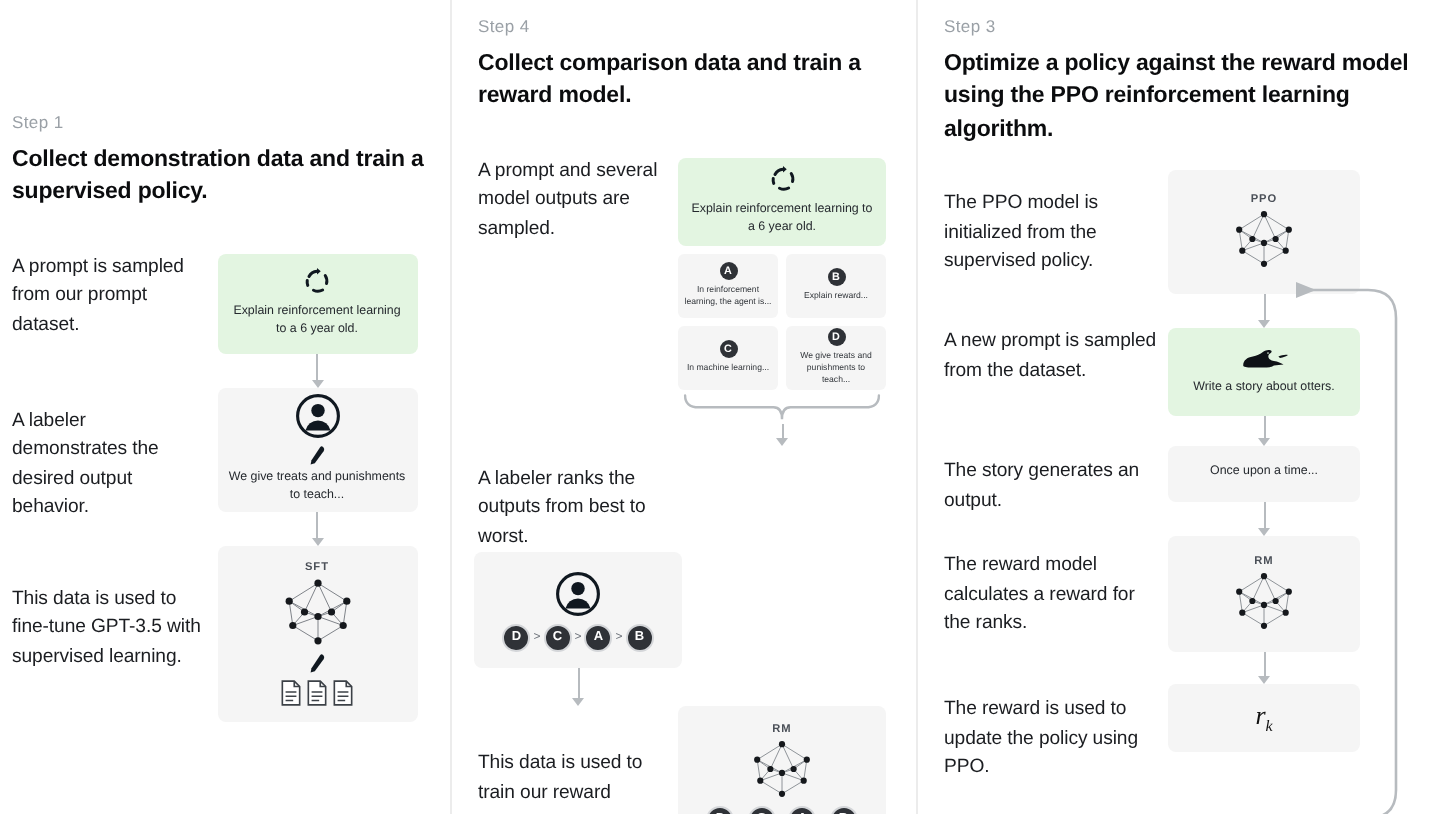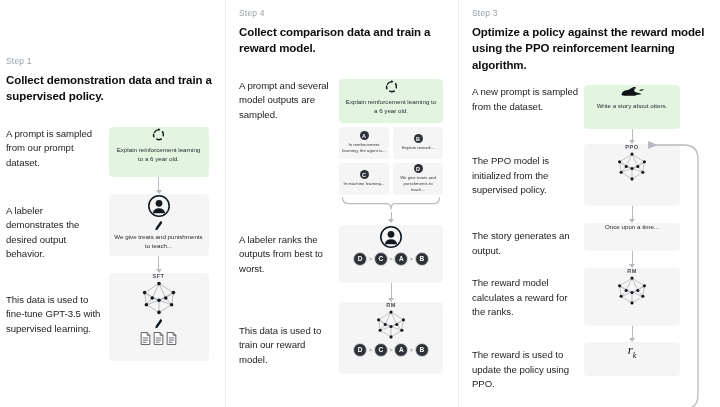--- a/index.html
+++ b/index.html
@@ -27,21 +27,21 @@
   .row{display:flex;align-items:flex-start;}
   .caption{font-size:9.6px;line-height:1.52;color:#1b1d21;letter-spacing:-0.05px;padding-left:2px;}
   .c1 .caption{width:96px;}
   .c2 .caption{width:95px;}
   .c3 .caption{width:108px;}
 
   .flowcol{flex:1;display:flex;flex-direction:column;align-items:center;}
 
   .card{
     background:#f5f5f5;border-radius:4px;
-    display:flex;flex-direction:column;align-items:center;justify-content:flex-start;
+    display:flex;flex-direction:column;align-items:center;justify-content:center;
     box-sizing:border-box;
   }
   .card.green{background:#e3f5e1;}
   .card-text{font-size:6.2px;line-height:1.45;text-align:center;color:#25292e;padding:0 5px;}
 
   .arrow{width:9px;display:flex;flex-direction:column;align-items:center;}
   .arrow .shaft{width:1px;background:#b7bbbf;}
   .arrow .head{
     width:0;height:0;border-left:3px solid transparent;border-right:3px solid transparent;
     border-top:4px solid #b7bbbf;margin-top:-1px;
@@ -249,21 +249,21 @@
           <svg class="brace" viewBox="0 0 120 20">
             <path d="M3 2 q0 7 8 7 h44 q5 0 5 7 q0-7 5-7 h44 q8 0 8-7" fill="none" stroke="#b7bbbf" stroke-width="1.4" stroke-linecap="round"></path>
           </svg>
           <div class="brace-arrow">
             <div style="width:1px;height:7px;background:#b7bbbf;"></div>
             <div style="width:0;height:0;border-left:3px solid transparent;border-right:3px solid transparent;border-top:4px solid #b7bbbf;"></div>
           </div>
         </div>
       </div>
 
-      <div class="row" style="margin-top:2px;">
+      <div class="row" style="margin-top:2px;flex-direction:column;">
         <div class="caption" style="padding-top:8px;">A labeler ranks the outputs from best to worst.</div>
         <div class="flowcol">
           <div class="card" style="width:104px;height:58px;">
             <svg class="ic person" viewBox="0 0 40 40">
               <circle cx="20" cy="20" r="17" fill="none" stroke="#101820" stroke-width="2.6"></circle>
               <circle cx="20" cy="15.5" r="5.6" fill="#101820"></circle>
               <path d="M9.5 32 a10.8 10.8 0 0 1 21 0 z" fill="#101820"></path>
             </svg>
             <div class="ranks">
               <div class="pill">D</div>
@@ -326,38 +326,20 @@
   <div class="col col3">
     <div class="step-label">Step 3</div>
     <div class="step-title">Optimize a policy against the reward model using the PPO reinforcement learning algorithm.</div>
 
     <div class="rowset c3" style="margin-top:12px;position:relative;">
 
       <svg class="loop" style="left:152px;top:46px;width:96px;height:300px;" viewBox="0 0 96 300">
         <path d="M18 278 h44 q14 0 14 -14 v-236 q0 -14 -14 -14 h-34" fill="none" stroke="#b7bbbf" stroke-width="1.3"></path>
         <path d="M36 14 L26 10 L26 18 Z" fill="#b7bbbf"></path>
       </svg>
-
-      <div class="row">
-        <div class="caption">A new prompt is sampled from the dataset.</div>
-        <div class="flowcol" style="flex:none;width:96px;margin-left:4px;">
-          <div class="card green" style="width:96px;height:44px;">
-            <svg class="ic otter" viewBox="0 0 60 32">
-              <path d="M4 24 c0-6 5-10 12-11 c5-1 9-3 13-6 c3-2 6-3 9-2 c2 .6 2 2.6 .4 3.6 c-2 1.2-3 2.6-3 4.4 c0 3 3 5 7 5.6 c5 .8 9 2.4 12 4.4 c-4 .6-8 1-12 1 c-2 1.6-5 2.6-9 2.6 H14 c-5 0-10-.8-10-2.6 z" fill="#0e1116"></path>
-              <path d="M48 13 c4-2 9-3 12-2 c-2 2-6 3-10 3.6 z" fill="#0e1116"></path>
-              <circle cx="35" cy="8.6" r="1" fill="#e3f5e1"></circle>
-            </svg>
-            <div class="card-text">Write a story about otters.</div>
-          </div>
-          <div class="arrow">
-            <div class="shaft" style="height:12px;"></div>
-              <div class="head"></div>
-          </div>
-        </div>
-      </div>
 
       <div class="row">
         <div class="caption" style="padding-top:10px;">The PPO model is initialized from the supervised policy.</div>
         <div class="flowcol" style="flex:none;width:96px;margin-left:4px;">
           <div class="card" style="width:96px;height:62px;">
             <div class="netlabel">PPO</div>
             <svg class="ic net-sm" viewBox="0 0 100 80">
               <g stroke="#7d8288" stroke-width="1.1" fill="none">
                 <path d="M50 8 L18 28 M50 8 L82 28 M50 8 L35 40 M50 8 L65 40"></path>
                 <path d="M18 28 L35 40 M18 28 L50 45 M18 28 L22 55"></path>
@@ -379,20 +361,38 @@
             </svg>
           </div>
           <div class="arrow">
             <div class="shaft" style="height:14px;"></div>
               <div class="head"></div>
           </div>
         </div>
       </div>
 
       <div class="row">
+        <div class="caption">A new prompt is sampled from the dataset.</div>
+        <div class="flowcol" style="flex:none;width:96px;margin-left:4px;">
+          <div class="card green" style="width:96px;height:44px;">
+            <svg class="ic otter" viewBox="0 0 60 32">
+              <path d="M4 24 c0-6 5-10 12-11 c5-1 9-3 13-6 c3-2 6-3 9-2 c2 .6 2 2.6 .4 3.6 c-2 1.2-3 2.6-3 4.4 c0 3 3 5 7 5.6 c5 .8 9 2.4 12 4.4 c-4 .6-8 1-12 1 c-2 1.6-5 2.6-9 2.6 H14 c-5 0-10-.8-10-2.6 z" fill="#0e1116"></path>
+              <path d="M48 13 c4-2 9-3 12-2 c-2 2-6 3-10 3.6 z" fill="#0e1116"></path>
+              <circle cx="35" cy="8.6" r="1" fill="#e3f5e1"></circle>
+            </svg>
+            <div class="card-text">Write a story about otters.</div>
+          </div>
+          <div class="arrow">
+            <div class="shaft" style="height:12px;"></div>
+              <div class="head"></div>
+          </div>
+        </div>
+      </div>
+
+      <div class="row">
         <div class="caption" style="padding-top:6px;">The story generates an output.</div>
         <div class="flowcol" style="flex:none;width:96px;margin-left:4px;">
           <div class="card" style="width:96px;height:28px;">
             <div class="card-text">Once upon a time...</div>
           </div>
           <div class="arrow">
             <div class="shaft" style="height:14px;"></div>
               <div class="head"></div>
           </div>
         </div>

